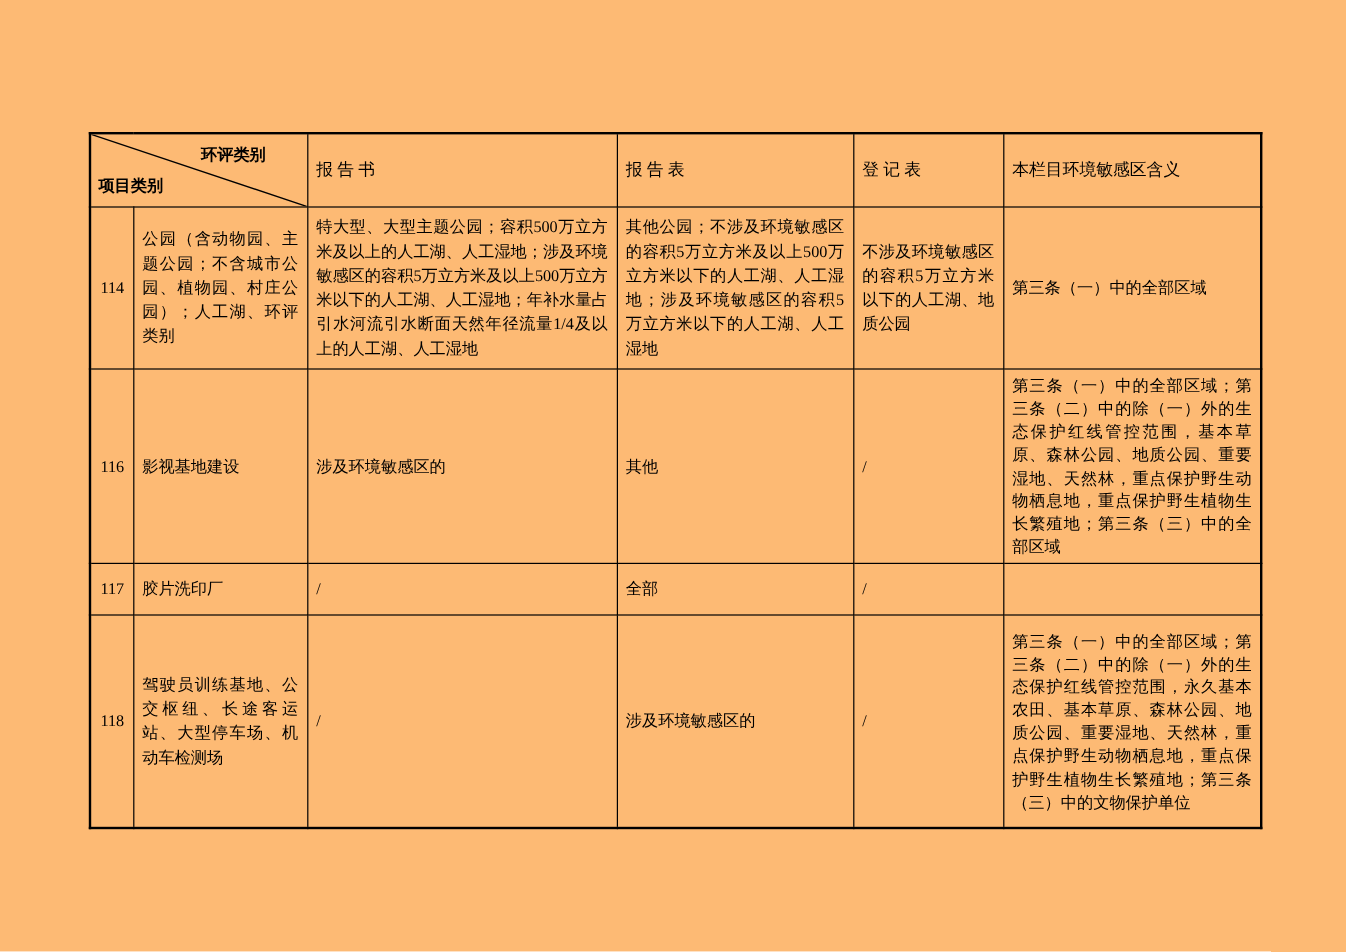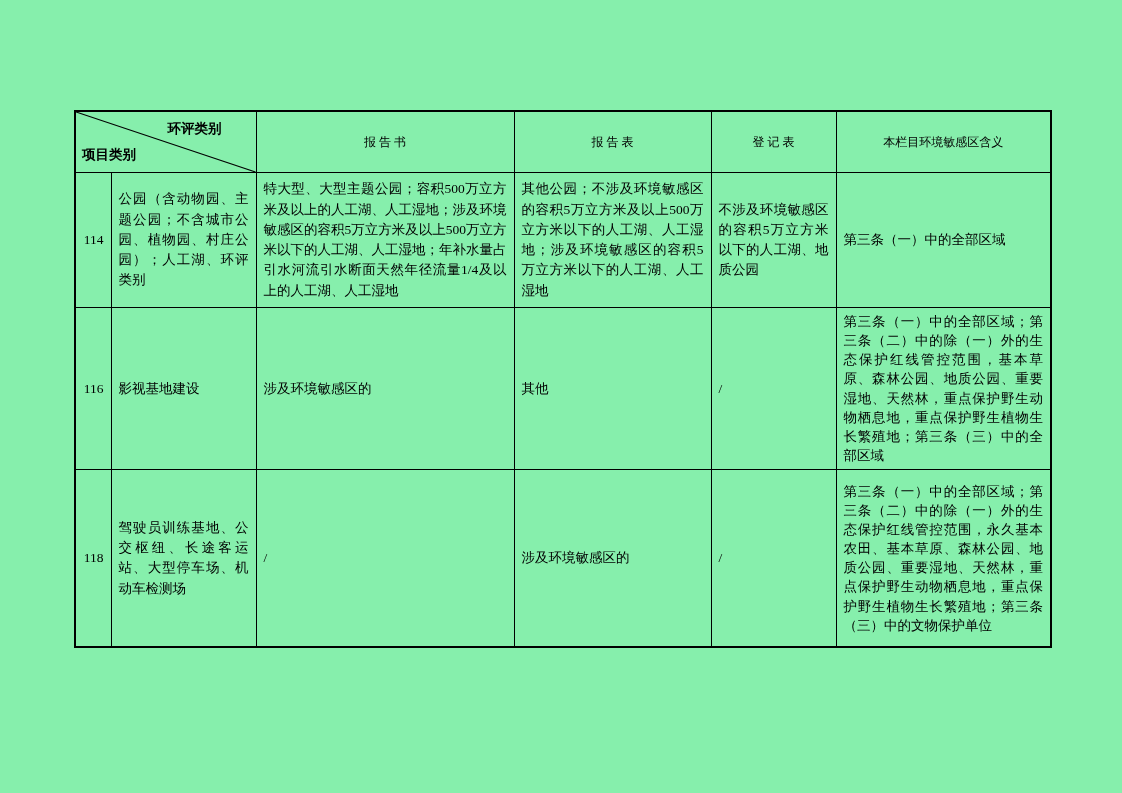--- a/index.html
+++ b/index.html
@@ -6,21 +6,21 @@
     margin: 0;
     padding: 0;
     background: #ffffff;
     font-family: "Liberation Serif", "DejavVu Serif", serif;
     color: #000000;
   }
   .page {
     position: relative;
     width: 1122px;
     height: 793px;
-    background: #86efac;
+    background: #fdba74;
     overflow: hidden;
   }
   .doc-table {
     position: absolute;
     left: 74px;
     top: 110px;
     width: 976px;
     border-collapse: collapse;
     table-layout: fixed;
     border: 2px solid #000;
@@ -36,22 +36,21 @@
   }
   col.c-num   { width: 36px; }
   col.c-cat   { width: 145px; }
   col.c-book  { width: 258px; }
   col.c-table { width: 197px; }
   col.c-reg   { width: 125px; }
   col.c-mean  { width: 215px; }
 
   .hdr {
     font-weight: bold;
-    text-align: center;
-    font-size: 12px;
+    font-size: 14px;
     height: 44px;
   }
   .diag-cell {
     position: relative;
     padding: 0;
     height: 52px;
   }
   .diag-cell svg {
     position: absolute;
     left: 0; top: 0;
@@ -133,20 +132,28 @@
 
       <tr class="r116">
         <td class="cell-num">116</td>
         <td class="cell-body">影视基地建设</td>
         <td class="cell-body">涉及环境敏感区的</td>
         <td class="cell-body">其他</td>
         <td class="cell-body">/</td>
         <td class="cell-body cell-mean">第三条（一）中的全部区域；第三条（二）中的除（一）外的生态保护红线管控范围，基本草原、森林公园、地质公园、重要湿地、天然林，重点保护野生动物栖息地，重点保护野生植物生长繁殖地；第三条（三）中的全部区域</td>
       </tr>
 
+      <tr class="r117">
+        <td class="cell-num">117</td>
+        <td class="cell-body">胶片洗印厂</td>
+        <td class="cell-body">/</td>
+        <td class="cell-body">全部</td>
+        <td class="cell-body">/</td>
+        <td class="cell-body cell-mean"></td>
+      </tr>
 
       <tr class="r118">
         <td class="cell-num">118</td>
         <td class="cell-body">驾驶员训练基地、公交枢纽、长途客运站、大型停车场、机动车检测场</td>
         <td class="cell-body">/</td>
         <td class="cell-body">涉及环境敏感区的</td>
         <td class="cell-body">/</td>
         <td class="cell-body cell-mean">第三条（一）中的全部区域；第三条（二）中的除（一）外的生态保护红线管控范围，永久基本农田、基本草原、森林公园、地质公园、重要湿地、天然林，重点保护野生动物栖息地，重点保护野生植物生长繁殖地；第三条（三）中的文物保护单位</td>
       </tr>
     </tbody>

